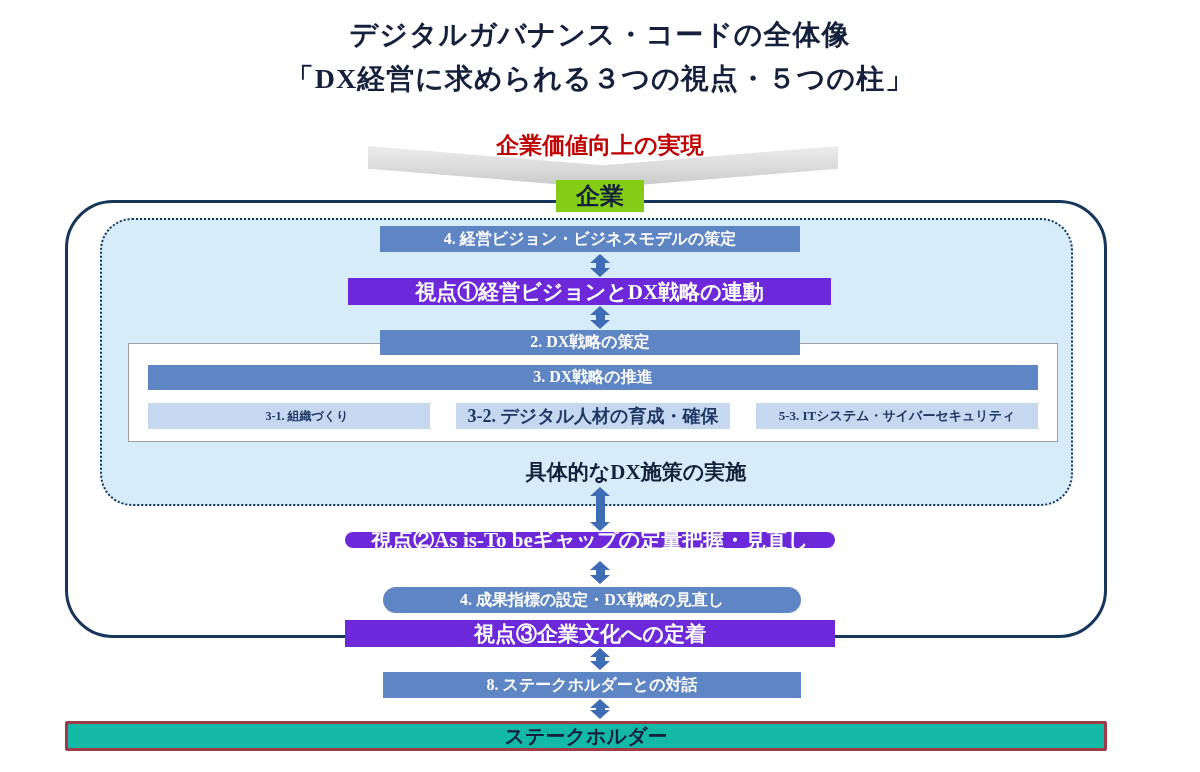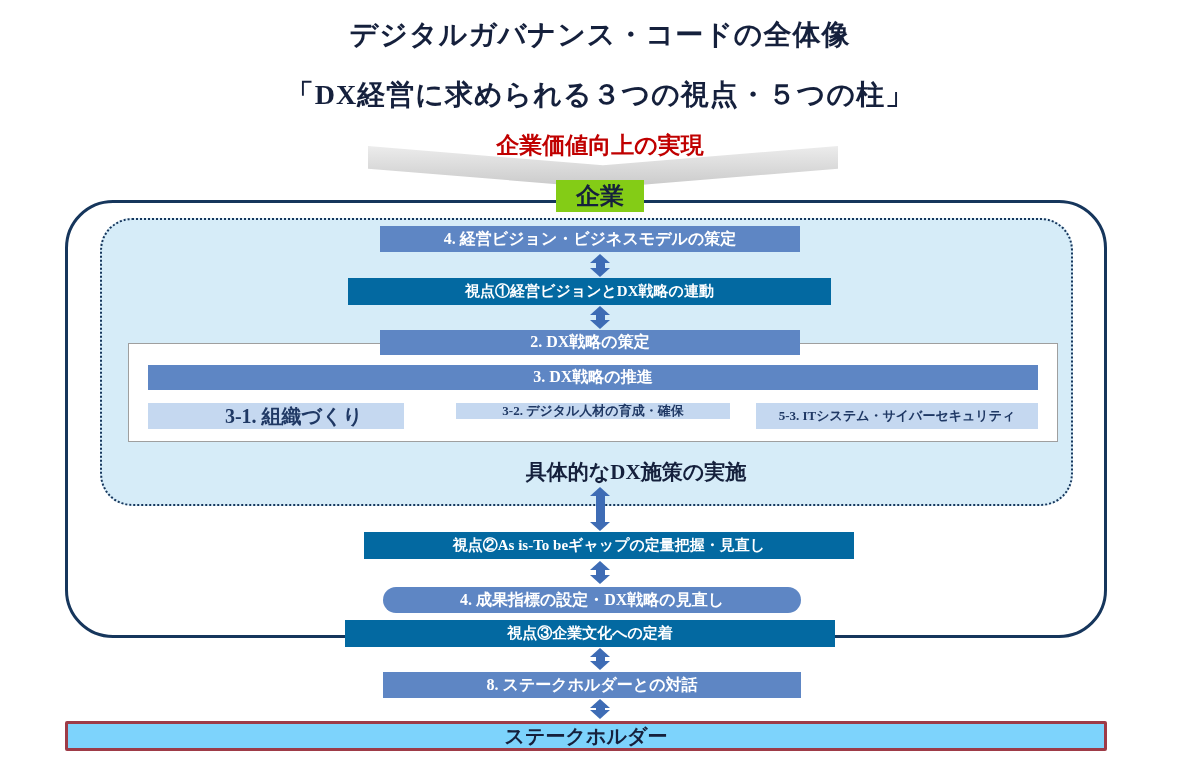--- a/index.html
+++ b/index.html
@@ -29,52 +29,52 @@
   }
   .dotted-panel{
     position:absolute;left:100px;top:218px;width:973px;height:288px;
     background:#d6ecf8;border:2px dotted #16365c;border-radius:32px;z-index:1;box-sizing:border-box;
   }
   .bar{
     position:absolute;display:flex;align-items:center;justify-content:center;
     color:#ffffff;font-weight:bold;box-sizing:border-box;
   }
   .bar-step{background:#5e86c4;font-size:16px;}
-  .bar-navy{background:#0369a1;font-size:15px;}
+  .bar-navy{background:#6d28d9;font-size:21px;}
   .white-box{
     position:absolute;left:128px;top:343px;width:930px;height:99px;
     background:#ffffff;border:1px solid #9f9f9f;z-index:2;box-sizing:border-box;
   }
   .sub-box{
     position:absolute;display:flex;align-items:center;justify-content:center;
     background:#c5d8f0;color:#1f3864;font-weight:bold;z-index:3;box-sizing:border-box;
   }
   .impl-label{font-size:21px;font-weight:bold;color:#15203c;z-index:3;padding-left:36px;}
   .stakeholder-bar{
     position:absolute;left:65px;top:721px;width:1042px;height:30px;
-    background:#7dd3fc;border:3px solid #9e3b47;border-radius:2px;
+    background:#14b8a6;border:3px solid #9e3b47;border-radius:2px;
     display:flex;align-items:center;justify-content:center;
     font-size:20px;font-weight:bold;color:#15203c;box-sizing:border-box;
   }
   .arrow{
     position:absolute;left:590px;width:20px;
     display:flex;flex-direction:column;align-items:center;z-index:5;
   }
   .arrow .head-up{width:0;height:0;border-left:10px solid transparent;border-right:10px solid transparent;border-bottom:9px solid #3e6cb5;}
   .arrow .stem{width:9px;flex:1;background:#3e6cb5;}
   .arrow .head-down{width:0;height:0;border-left:10px solid transparent;border-right:10px solid transparent;border-top:9px solid #3e6cb5;}
   .z3{z-index:3;}
 </style>
 </head>
 <body>
 
 <div class="canvas">
 
   <div class="ctext title" style="top:16px;">デジタルガバナンス・コードの全体像</div>
-  <div class="ctext title" style="top:76px;">「DX経営に求められる３つの視点・５つの柱」</div>
+  <div class="ctext title" style="top:60px;">「DX経営に求められる３つの視点・５つの柱」</div>
 
   <div class="chevron"></div>
   <div class="ctext goal" style="top:130px;">企業価値向上の実現</div>
 
   <div class="company-box"></div>
   <div class="company-label">企業</div>
 
   <div class="dotted-panel"></div>
 
   <div class="bar bar-step z3" style="left:380px;top:226px;width:420px;height:26px;">4. 経営ビジョン・ビジネスモデルの策定</div>
@@ -92,33 +92,33 @@
     <div class="stem"></div>
     <div class="head-down"></div>
   </div>
 
   <div class="bar bar-step" style="left:380px;top:330px;width:420px;height:25px;z-index:4;">2. DX戦略の策定</div>
 
   <div class="white-box"></div>
 
   <div class="bar bar-step z3" style="left:148px;top:365px;width:890px;height:25px;">3. DX戦略の推進</div>
 
-  <div class="sub-box" style="left:148px;top:403px;width:256px;height:26px;font-size:20px;padding-left:36px;">3-1. 組織づくり</div>
-  <div class="sub-box" style="left:456px;top:403px;width:274px;height:16px;font-size:13px;">3-2. デジタル人材の育成・確保</div>
+  <div class="sub-box" style="left:148px;top:403px;width:282px;height:26px;font-size:12px;padding-left:36px;">3-1. 組織づくり</div>
+  <div class="sub-box" style="left:456px;top:403px;width:274px;height:26px;font-size:18px;">3-2. デジタル人材の育成・確保</div>
   <div class="sub-box" style="left:756px;top:403px;width:282px;height:26px;font-size:13px;">5-3. ITシステム・サイバーセキュリティ</div>
 
   <div class="ctext impl-label" style="top:458px;">具体的なDX施策の実施</div>
 
   <div class="arrow" style="top:487px;height:44px;">
     <div class="head-up"></div>
     <div class="stem"></div>
     <div class="head-down"></div>
   </div>
 
-  <div class="bar bar-navy z3" style="left:364px;top:532px;width:490px;height:27px;">視点②As is-To beギャップの定量把握・見直し</div>
+  <div class="bar bar-navy z3" style="left:345px;top:532px;width:490px;height:16px;border-radius:11px;">視点②As is-To beギャップの定量把握・見直し</div>
 
   <div class="arrow" style="top:561px;height:23px;">
     <div class="head-up"></div>
     <div class="stem"></div>
     <div class="head-down"></div>
   </div>
 
   <div class="bar bar-step z3" style="left:383px;top:587px;width:418px;height:26px;border-radius:13px;">4. 成果指標の設定・DX戦略の見直し</div>
 
   <div class="bar bar-navy" style="left:345px;top:620px;width:490px;height:27px;z-index:4;">視点③企業文化への定着</div>

